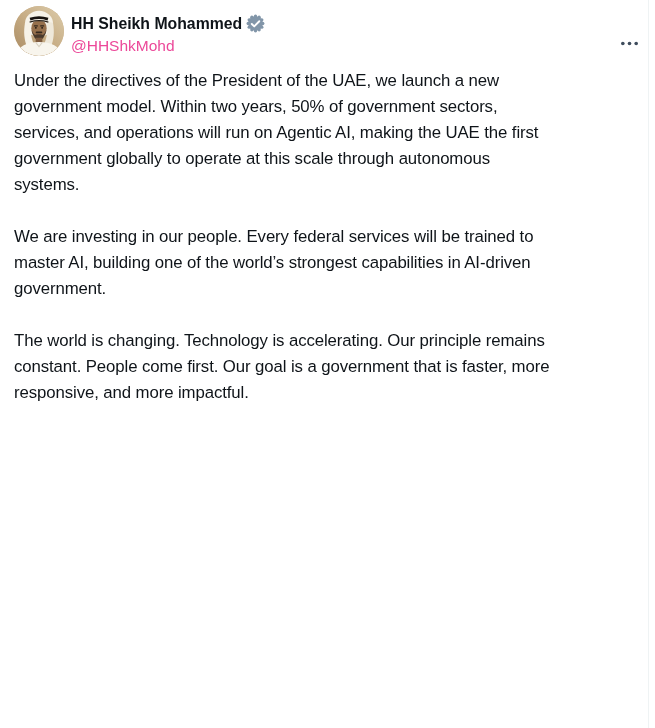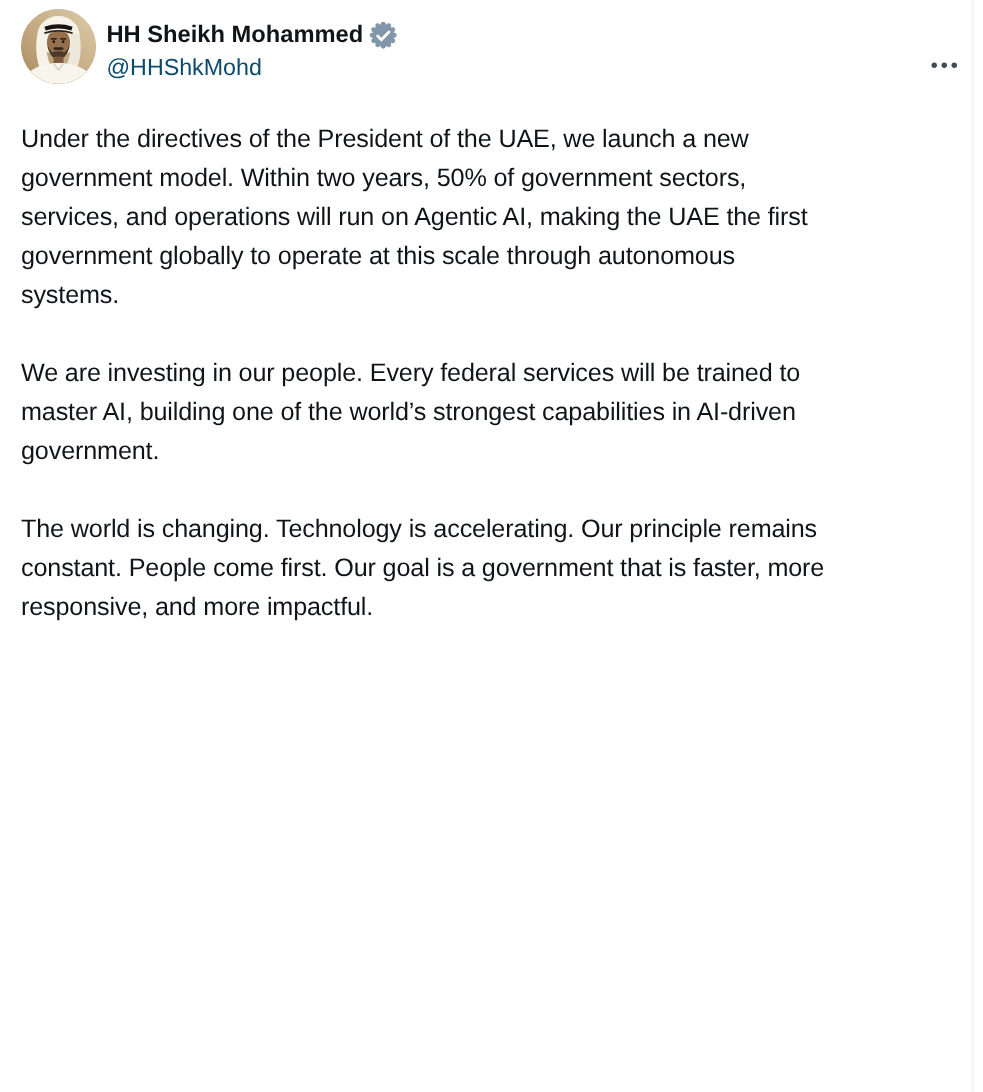--- a/index.html
+++ b/index.html
@@ -31,33 +31,33 @@
     display: flex; flex-direction: column; gap: 1px;
     min-width: 0;
   }
   .name-row { display: flex; align-items: center; gap: 4px; height: 21px; }
   .display-name {
     font-weight: 700; font-size: 15.8px; line-height: 21px;
     color: #0f1419; cursor: pointer; white-space: nowrap;
   }
   .badge { width: 19px; height: 19px; flex: none; display: inline-flex; }
   .handle {
-    font-size: 15.5px; line-height: 21px; color: #0c4a6e;
+    font-size: 15.5px; line-height: 21px; color: #ec4899;
     cursor: pointer; white-space: nowrap;
   }
   .more-btn {
     margin-left: auto; margin-top: 7px;
     width: 26px; height: 26px;
     border: none; background: transparent; padding: 0;
     display: flex; align-items: center; justify-content: center;
     border-radius: 50%; cursor: pointer; flex: none;
   }
 
   
-  .tweet-body { margin-top: 24px; }
+  .tweet-body { margin-top: 12px; }
   .tweet-body p {
     margin: 0 0 26px 0;
     font-size: 16.8px; line-height: 26px;
     letter-spacing: -0.1px;
     color: #0f1419;
     white-space: pre-line;
   }
   .tweet-body p:last-child { margin-bottom: 0; }
 </style>
 </head>

